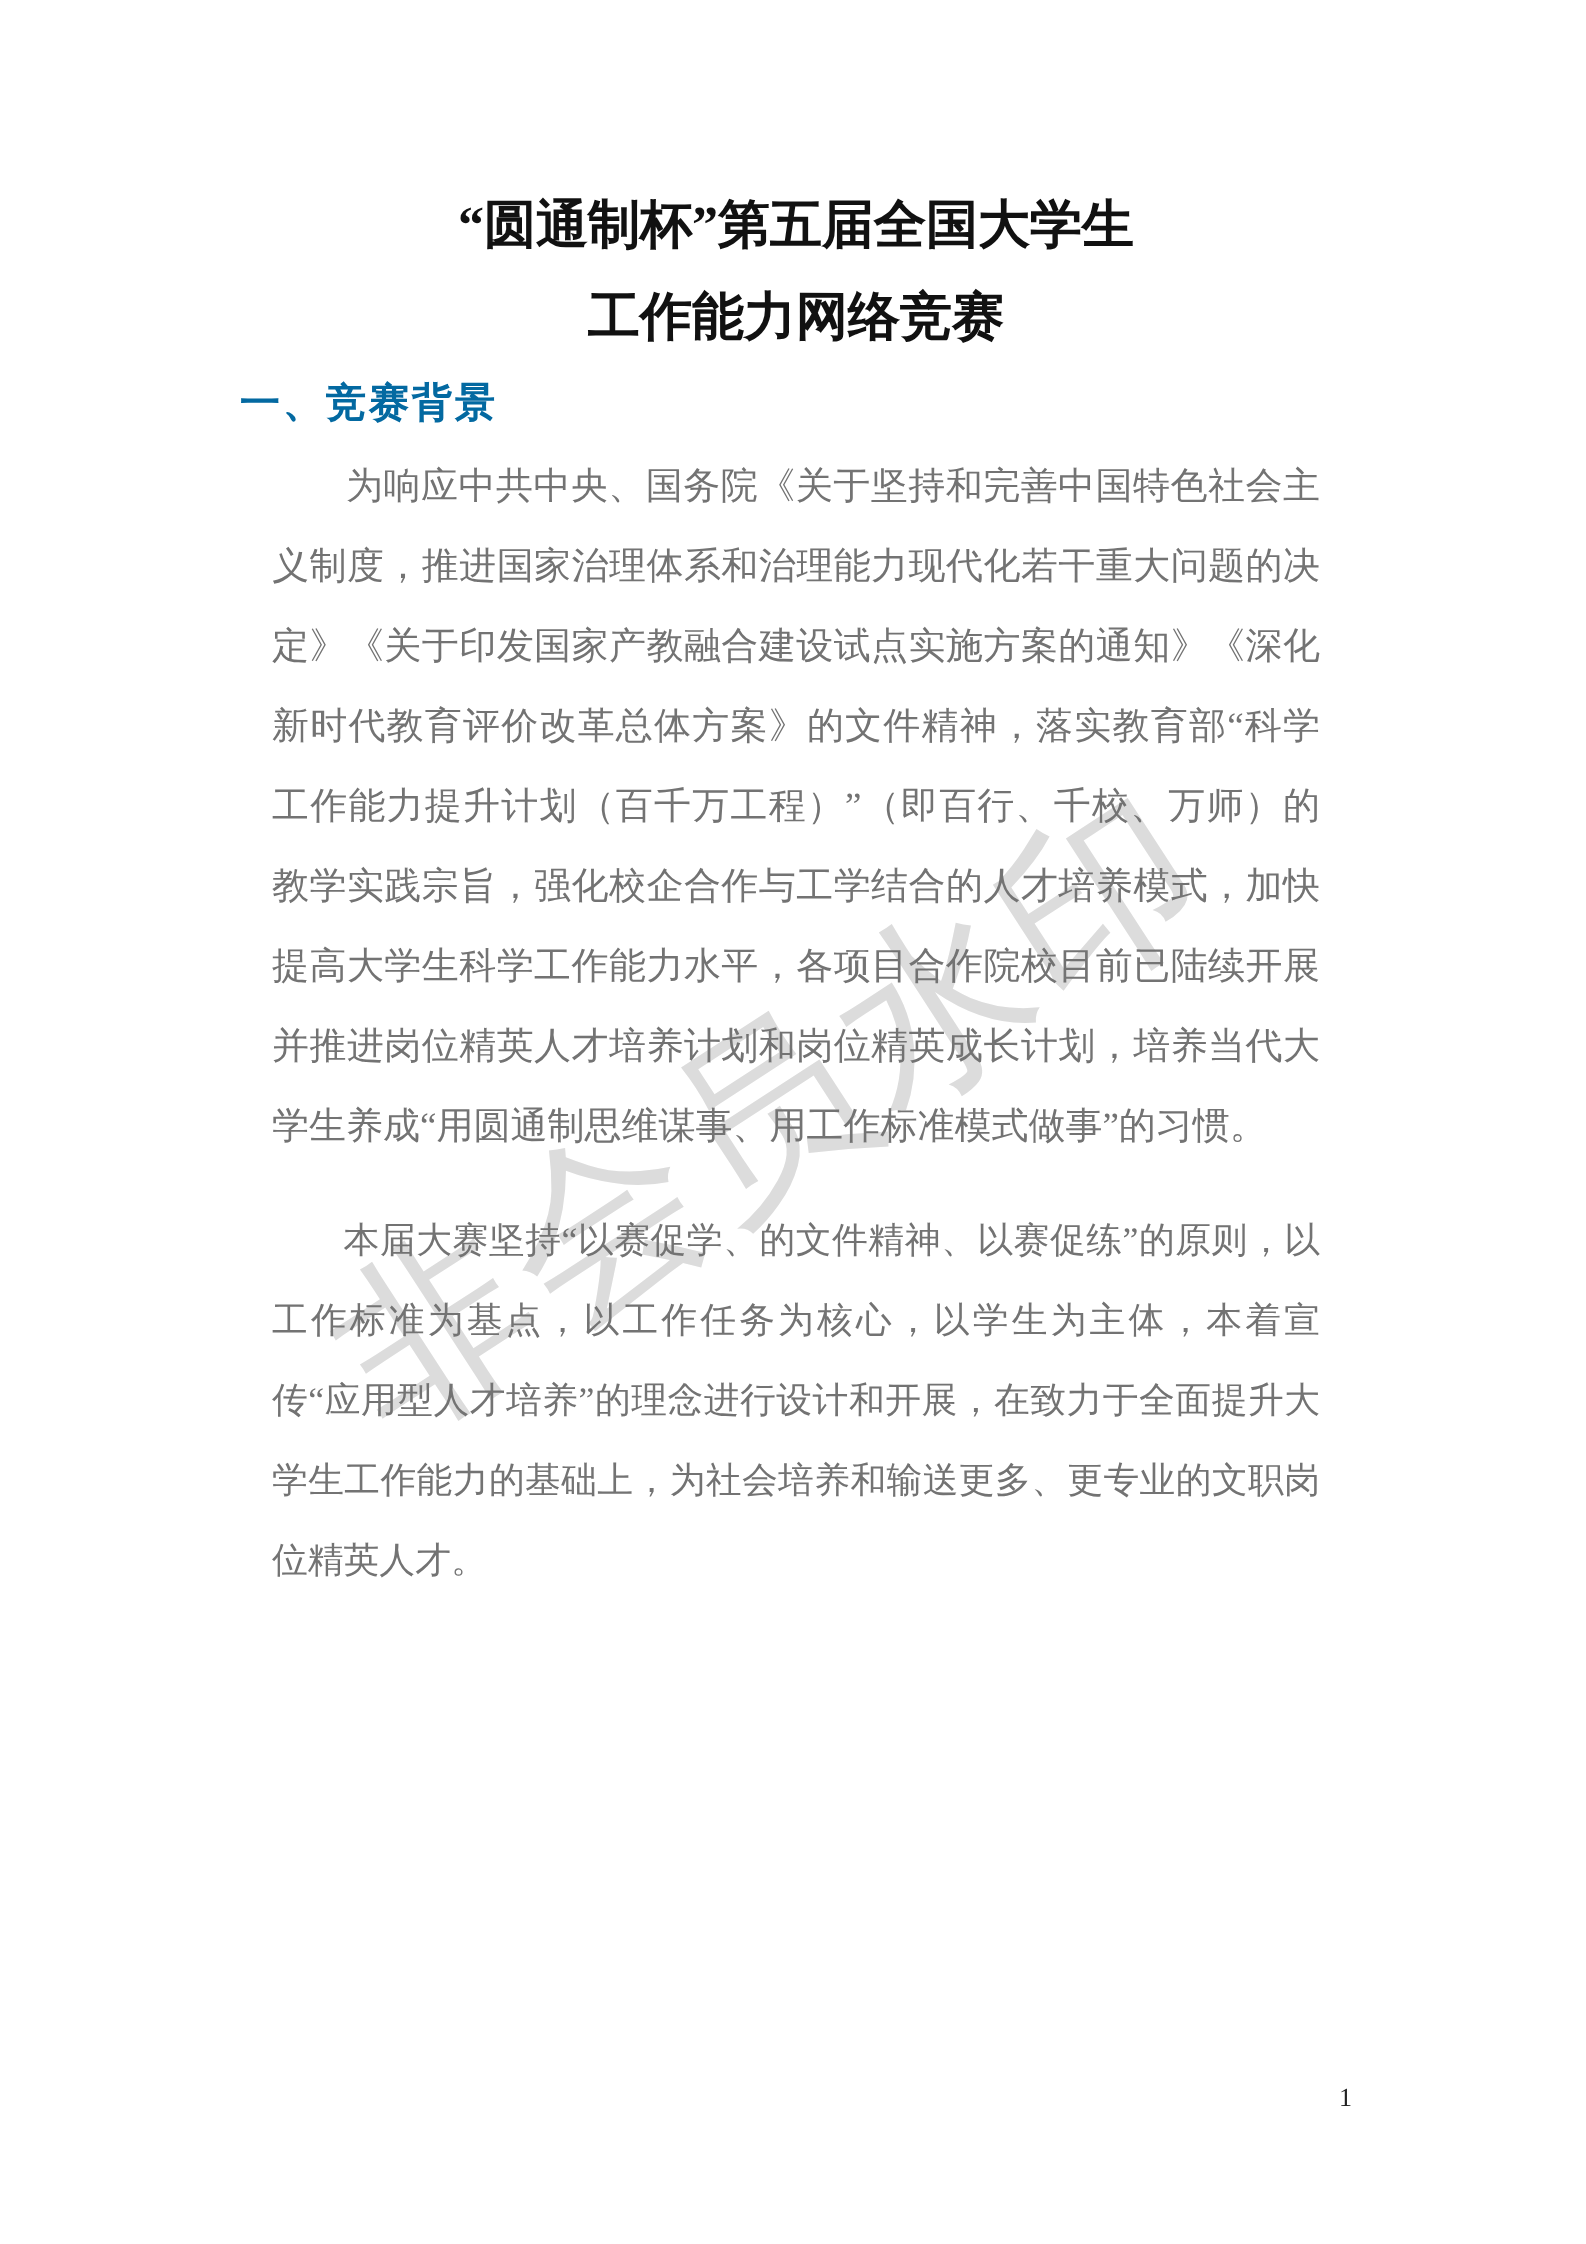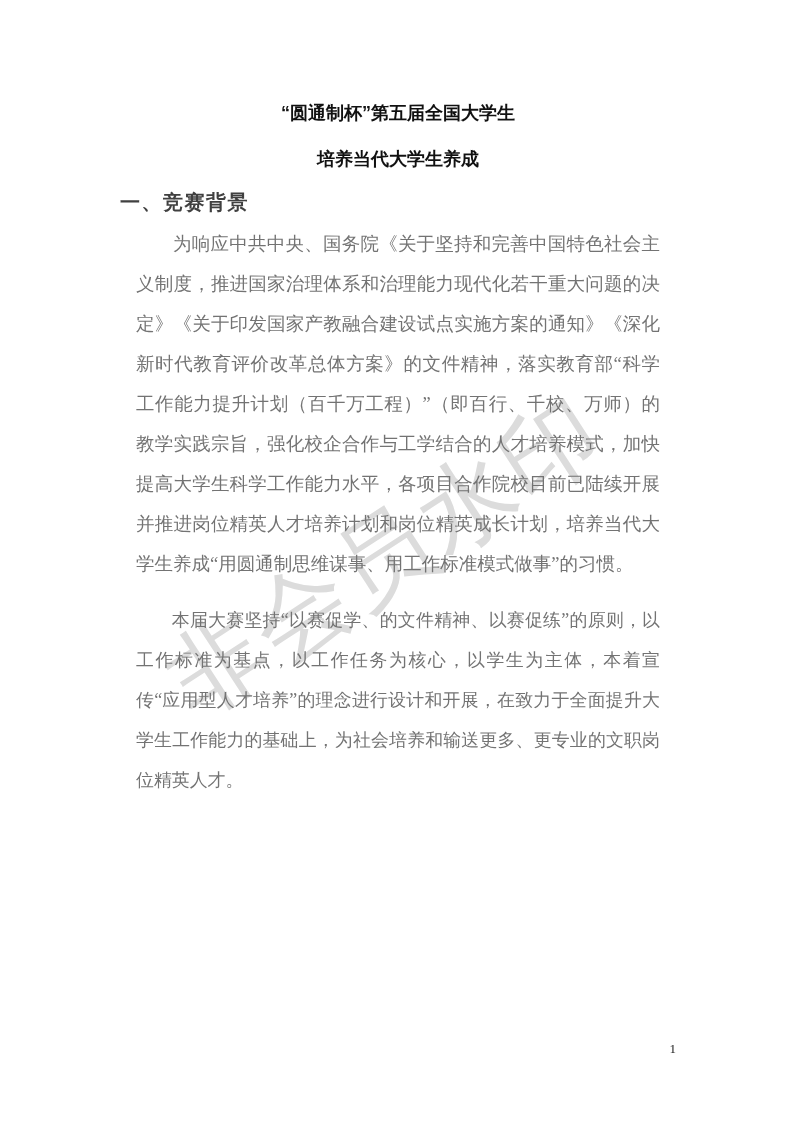--- a/index.html
+++ b/index.html
@@ -28,34 +28,34 @@
     z-index: 0;
     font-family: "Liberation Sans", "DejaVu Sans", sans-serif;
     user-select: none;
   }
   .content {
     position: relative;
     z-index: 1;
     padding: 90px 117px 0 120px;
   }
   .doc-title {
-    font-size: 18px;
+    font-size: 26px;
     line-height: 46px;
     font-weight: bold;
     text-align: center;
     color: #111111;
-    font-family: Liberation Sans, sans-serif;
+    font-family: Liberation Serif, serif;
   }
   .heading {
     margin: 0;
     font-size: 20px;
     line-height: 40px;
     font-weight: bold;
     letter-spacing: 1.5px;
-    color: #404040;
+    color: #0369a1;
     font-family: "Liberation Sans", "DejaVu Sans", sans-serif;
   }
   .body-para {
     margin: 16px;
     font-size: 18.5px;
     line-height: 40px;
     text-align: justify;
     text-indent: 2em;
     color: #737373;
     line-break: strict;
@@ -83,21 +83,21 @@
 <body>
 
 <div class="page">
 
   <div class="watermark">非会员水印</div>
 
   <div class="content">
 
     <div class="doc-title">“圆通制杯”第五届全国大学生</div>
 
-    <div class="doc-title">培养当代大学生养成</div>
+    <div class="doc-title">工作能力网络竞赛</div>
 
     <div class="heading">一、竞赛背景</div>
 
     <p class="body-para first">为响应中共中央、国务院《关于坚持和完善中国特色社会主义制度，推进国家治理体系和治理能力现代化若干重大问题的决定》《关于印发国家产教融合建设试点实施方案的通知》《深化新时代教育评价改革总体方案》的文件精神，落实教育部“科学工作能力提升计划（百千万工程）”（即百行、千校、万师）的教学实践宗旨，强化校企合作与工学结合的人才培养模式，加快提高大学生科学工作能力水平，各项目合作院校目前已陆续开展并推进岗位精英人才培养计划和岗位精英成长计划，培养当代大学生养成“用圆通制思维谋事、用工作标准模式做事”的习惯。</p>
 
     <p class="body-para second">本届大赛坚持“以赛促学、的文件精神、以赛促练”的原则，以工作标准为基点，以工作任务为核心，以学生为主体，本着宣传“应用型人才培养”的理念进行设计和开展，在致力于全面提升大学生工作能力的基础上，为社会培养和输送更多、更专业的文职岗位精英人才。</p>
 
   </div>
 
   <div class="page-number">1</div>

